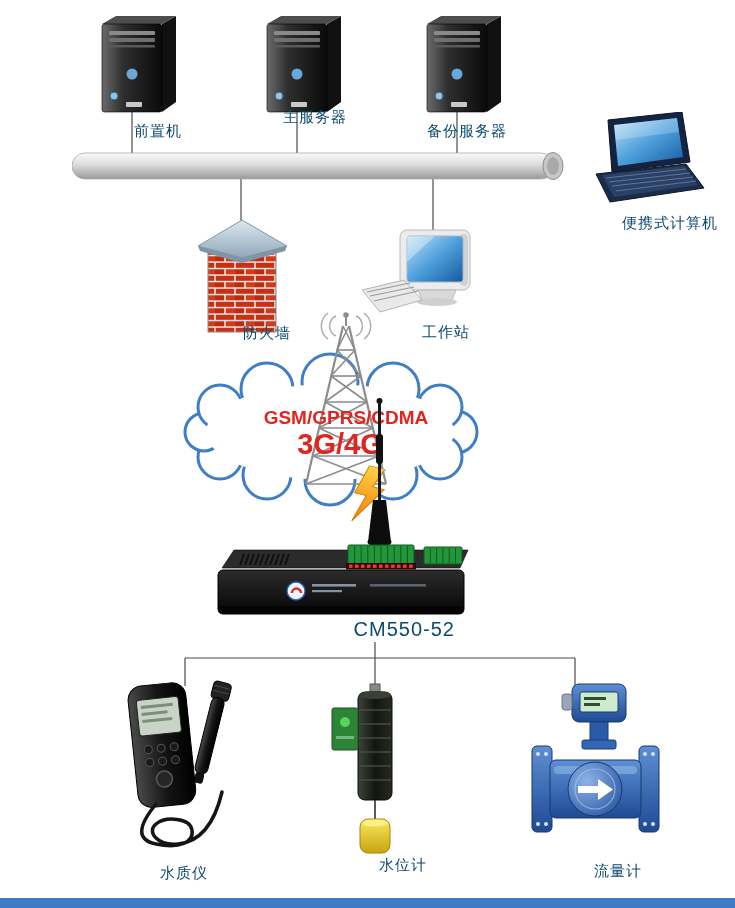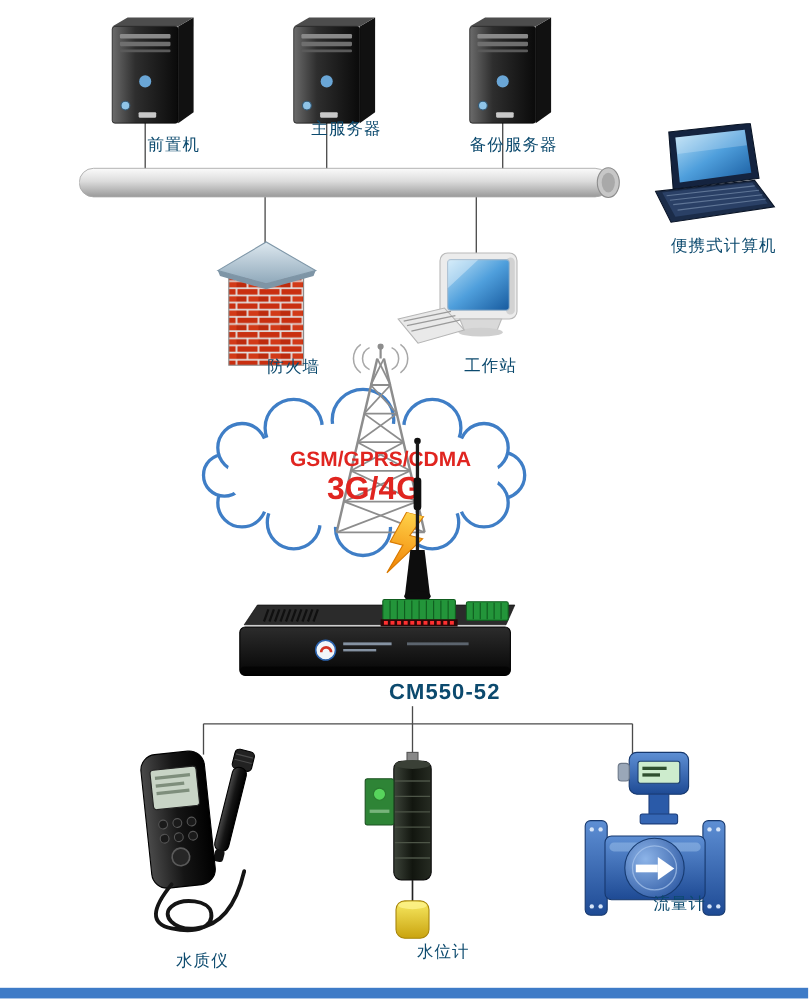--- a/index.html
+++ b/index.html
@@ -1,20 +1,20 @@
 <!DOCTYPE html>
 <html><head>
 <meta charset="utf-8">
 <style>
   html,body{margin:0;padding:0;background:#fff}
   #canvas{position:relative;width:735px;height:908px;background:#fff;overflow:hidden;
           font-family:"Liberation Sans",sans-serif}
   .abs{position:absolute}
   .lbl{position:absolute;text-align:right;font-size:15px;color:#0c4a6e;letter-spacing:1px;white-space:nowrap}
-  .lbl.model{font-size:20px;font-weight:bold;letter-spacing:1px}
+  .lbl.model{font-size:20px;font-weight:normal;letter-spacing:1px}
   #bottom-bar{position:absolute;left:0;bottom:0;width:735px;height:10px;background:#3e7bc7}
 </style>
 </head>
 <body>
 
 <div id="canvas">
 
   <svg width="0" height="0" class="abs" style="left:0;top:0">
     <defs>
       <linearGradient id="gServer" x1="0" y1="0" x2="1" y2="0">
@@ -140,21 +140,21 @@
     <polygon points="28,13 91,6 93,20 30,28" fill="#ffffff" opacity="0.22"></polygon>
     <polygon points="10,62 100,52 118,76 24,90" fill="#1b2c49" stroke="#0c1628"></polygon>
     <polygon points="16,63 98,54 112,73 28,85" fill="#2a4066"></polygon>
     <g stroke="#5f7596" stroke-width="1">
       <line x1="20" y1="66" x2="100" y2="57"></line>
       <line x1="23" y1="70" x2="104" y2="61"></line>
       <line x1="26" y1="74" x2="107" y2="65"></line>
       <line x1="30" y1="79" x2="110" y2="69"></line>
     </g>
   </svg>
-  <div class="lbl" style="left:582px;top:214px;width:124px">便携式计算机</div>
+  <div class="lbl" style="left:594px;top:214px;width:124px">便携式计算机</div>
 
   <svg class="abs" style="left:195px;top:210px" width="95" height="125" viewBox="0 0 95 125">
     <rect x="13" y="42" width="68" height="80" fill="url(#pBricks)" stroke="#8a8a8a"></rect>
     <polygon points="3,36 47,10 92,36 47,48" fill="url(#gRoof)" stroke="#7f97a8"></polygon>
     <polygon points="3,36 47,48 92,36 90,41 47,53 5,41" fill="#7e95a6"></polygon>
   </svg>
   <div class="lbl" style="left:191px;top:324px;width:100px">防火墙</div>
 
   <svg class="abs" style="left:360px;top:228px" width="115" height="100" viewBox="0 0 115 100">
     <rect x="40" y="2" width="70" height="60" rx="7" fill="#ececec" stroke="#b9b9b9"></rect>
@@ -367,16 +367,16 @@
         <circle cx="117" cy="142" r="2"></circle>
         <circle cx="125" cy="142" r="2"></circle>
     </g>
     <rect x="22" y="78" width="91" height="58" rx="6" fill="url(#gBlue)" stroke="#16386e"></rect>
     <rect x="26" y="84" width="83" height="8" rx="4" fill="#9cc0ea" opacity="0.5"></rect>
     <circle cx="67" cy="107" r="27" fill="url(#gBoss)" stroke="#163a70"></circle>
     <circle cx="67" cy="107" r="20" fill="none" stroke="#a9c6ec" stroke-width="1.2" opacity="0.7"></circle>
     <rect x="50" y="104" width="20" height="7" fill="#fff"></rect>
     <polygon points="70,97 85,107.5 70,118" fill="#fff"></polygon>
   </svg>
-  <div class="lbl" style="left:542px;top:812px;width:100px">流量计</div>
+  <div class="lbl" style="left:542px;top:862px;width:100px">流量计</div>
 
   <div id="bottom-bar"></div>
 </div>
 
 </body></html>

